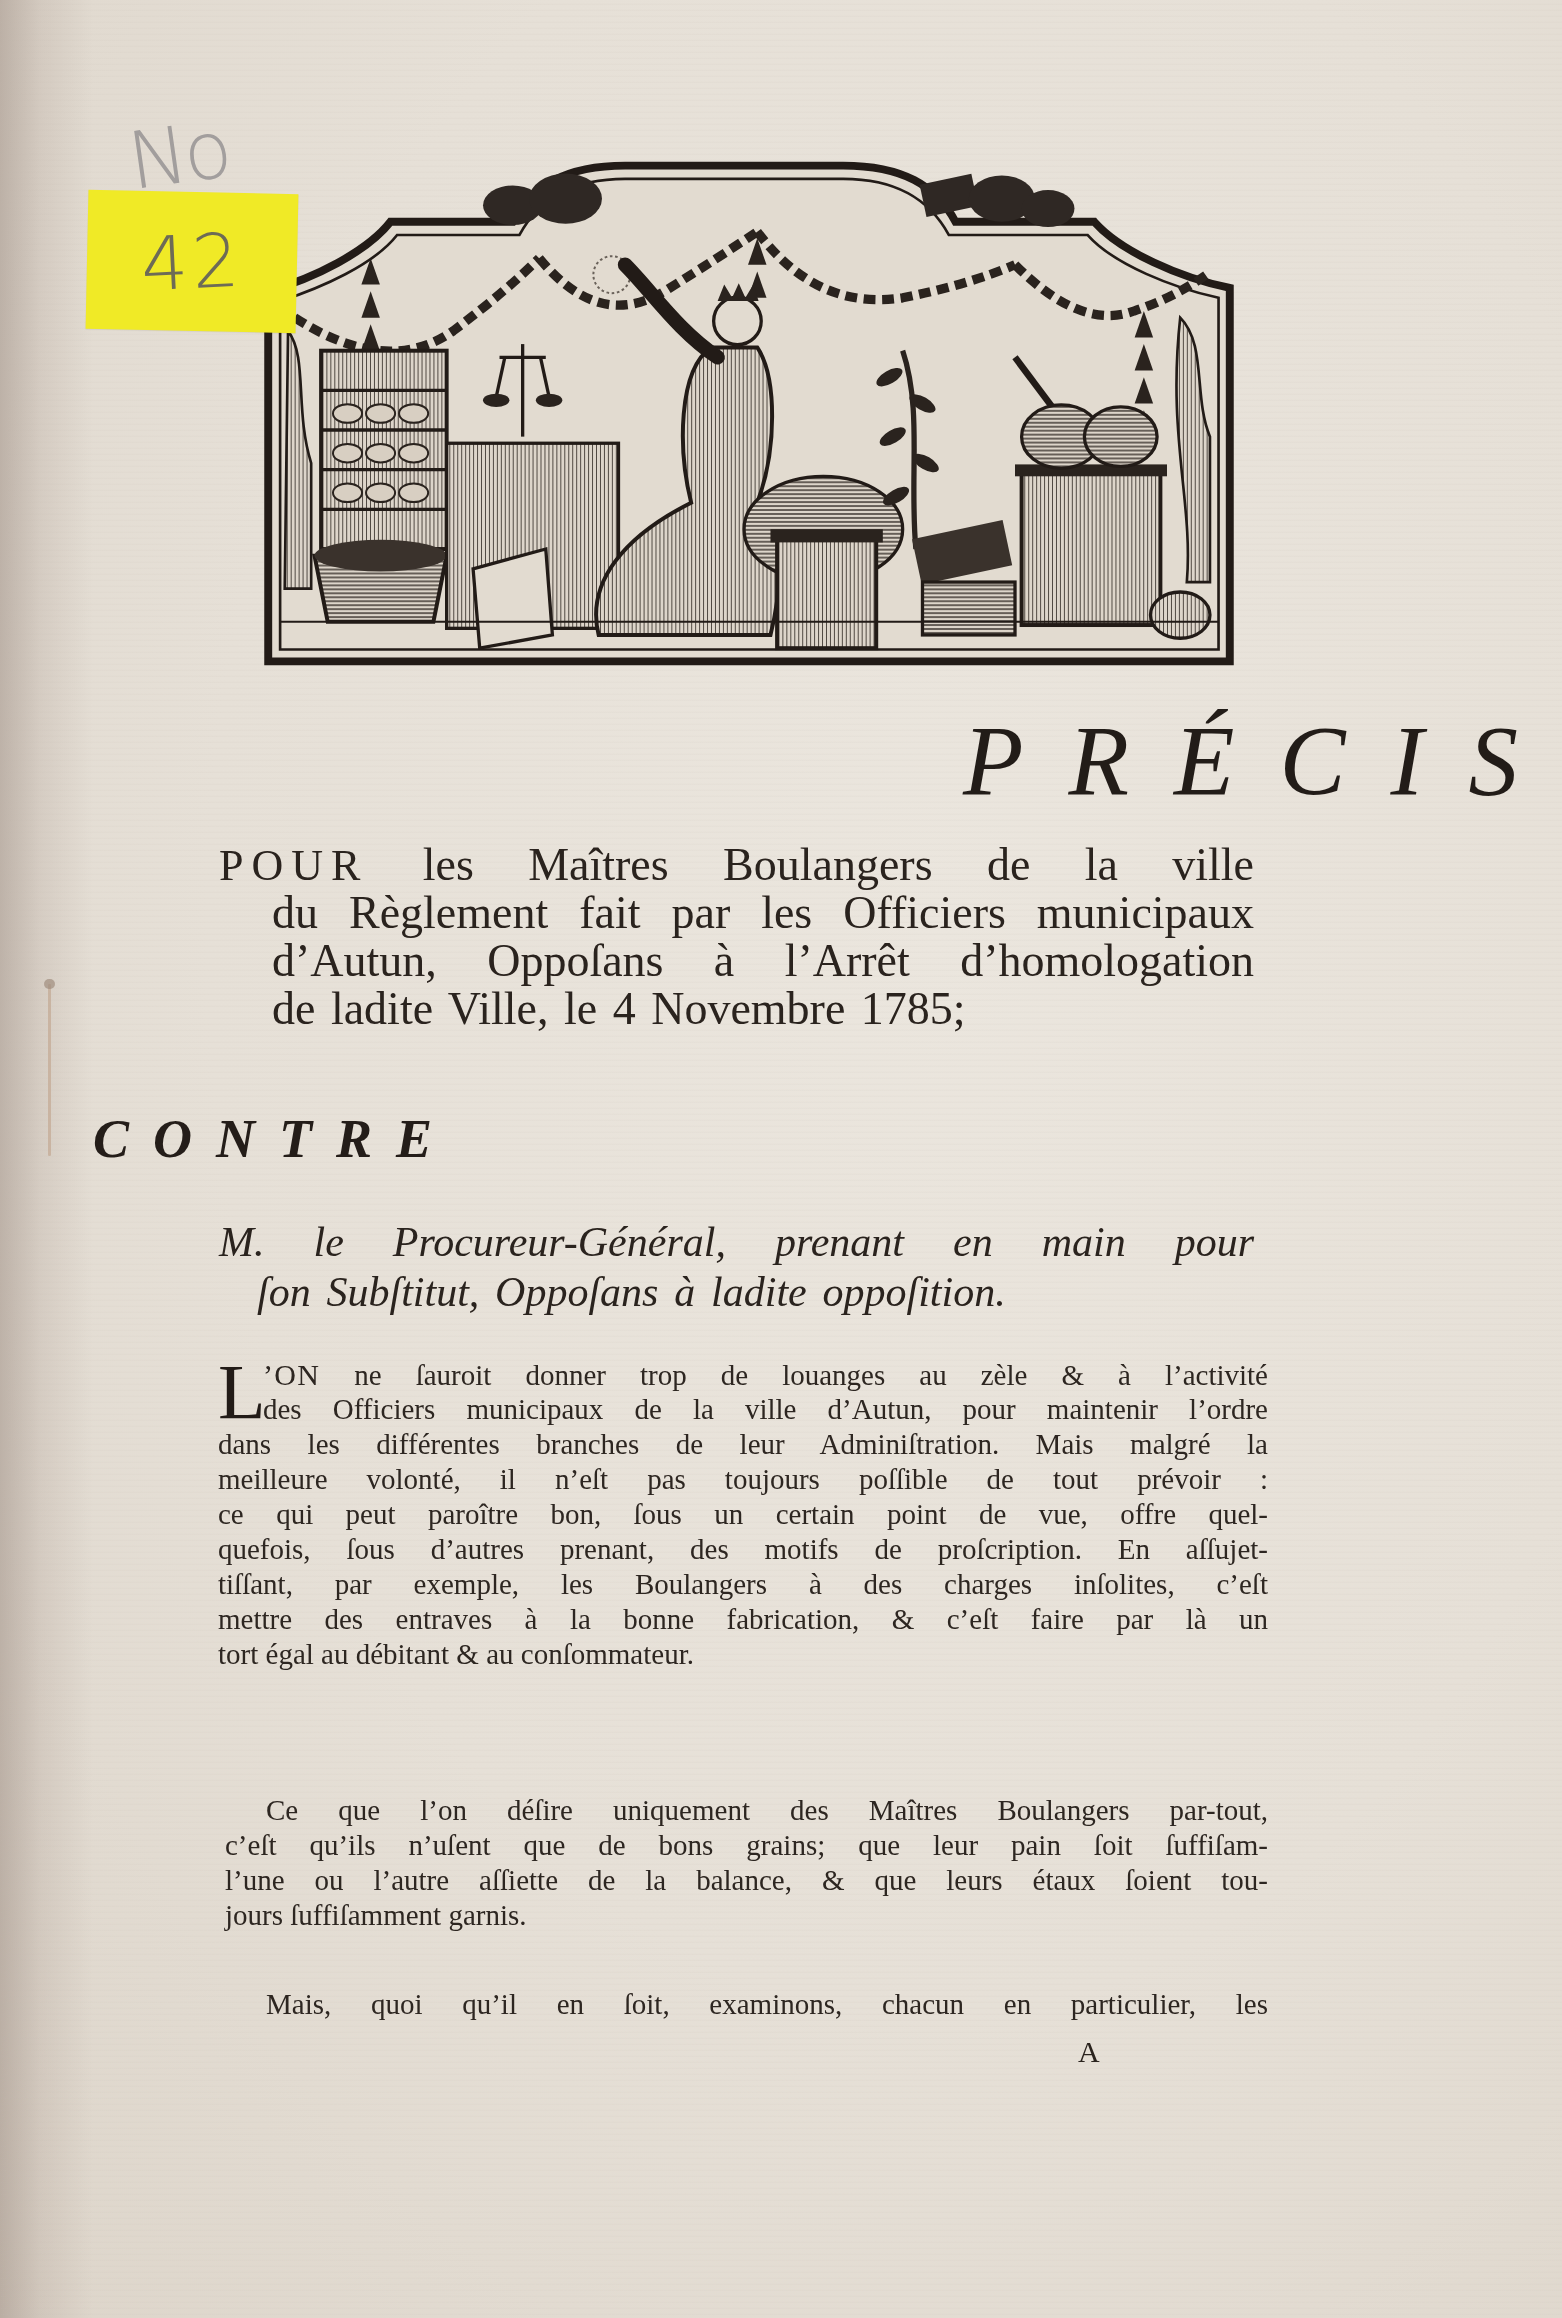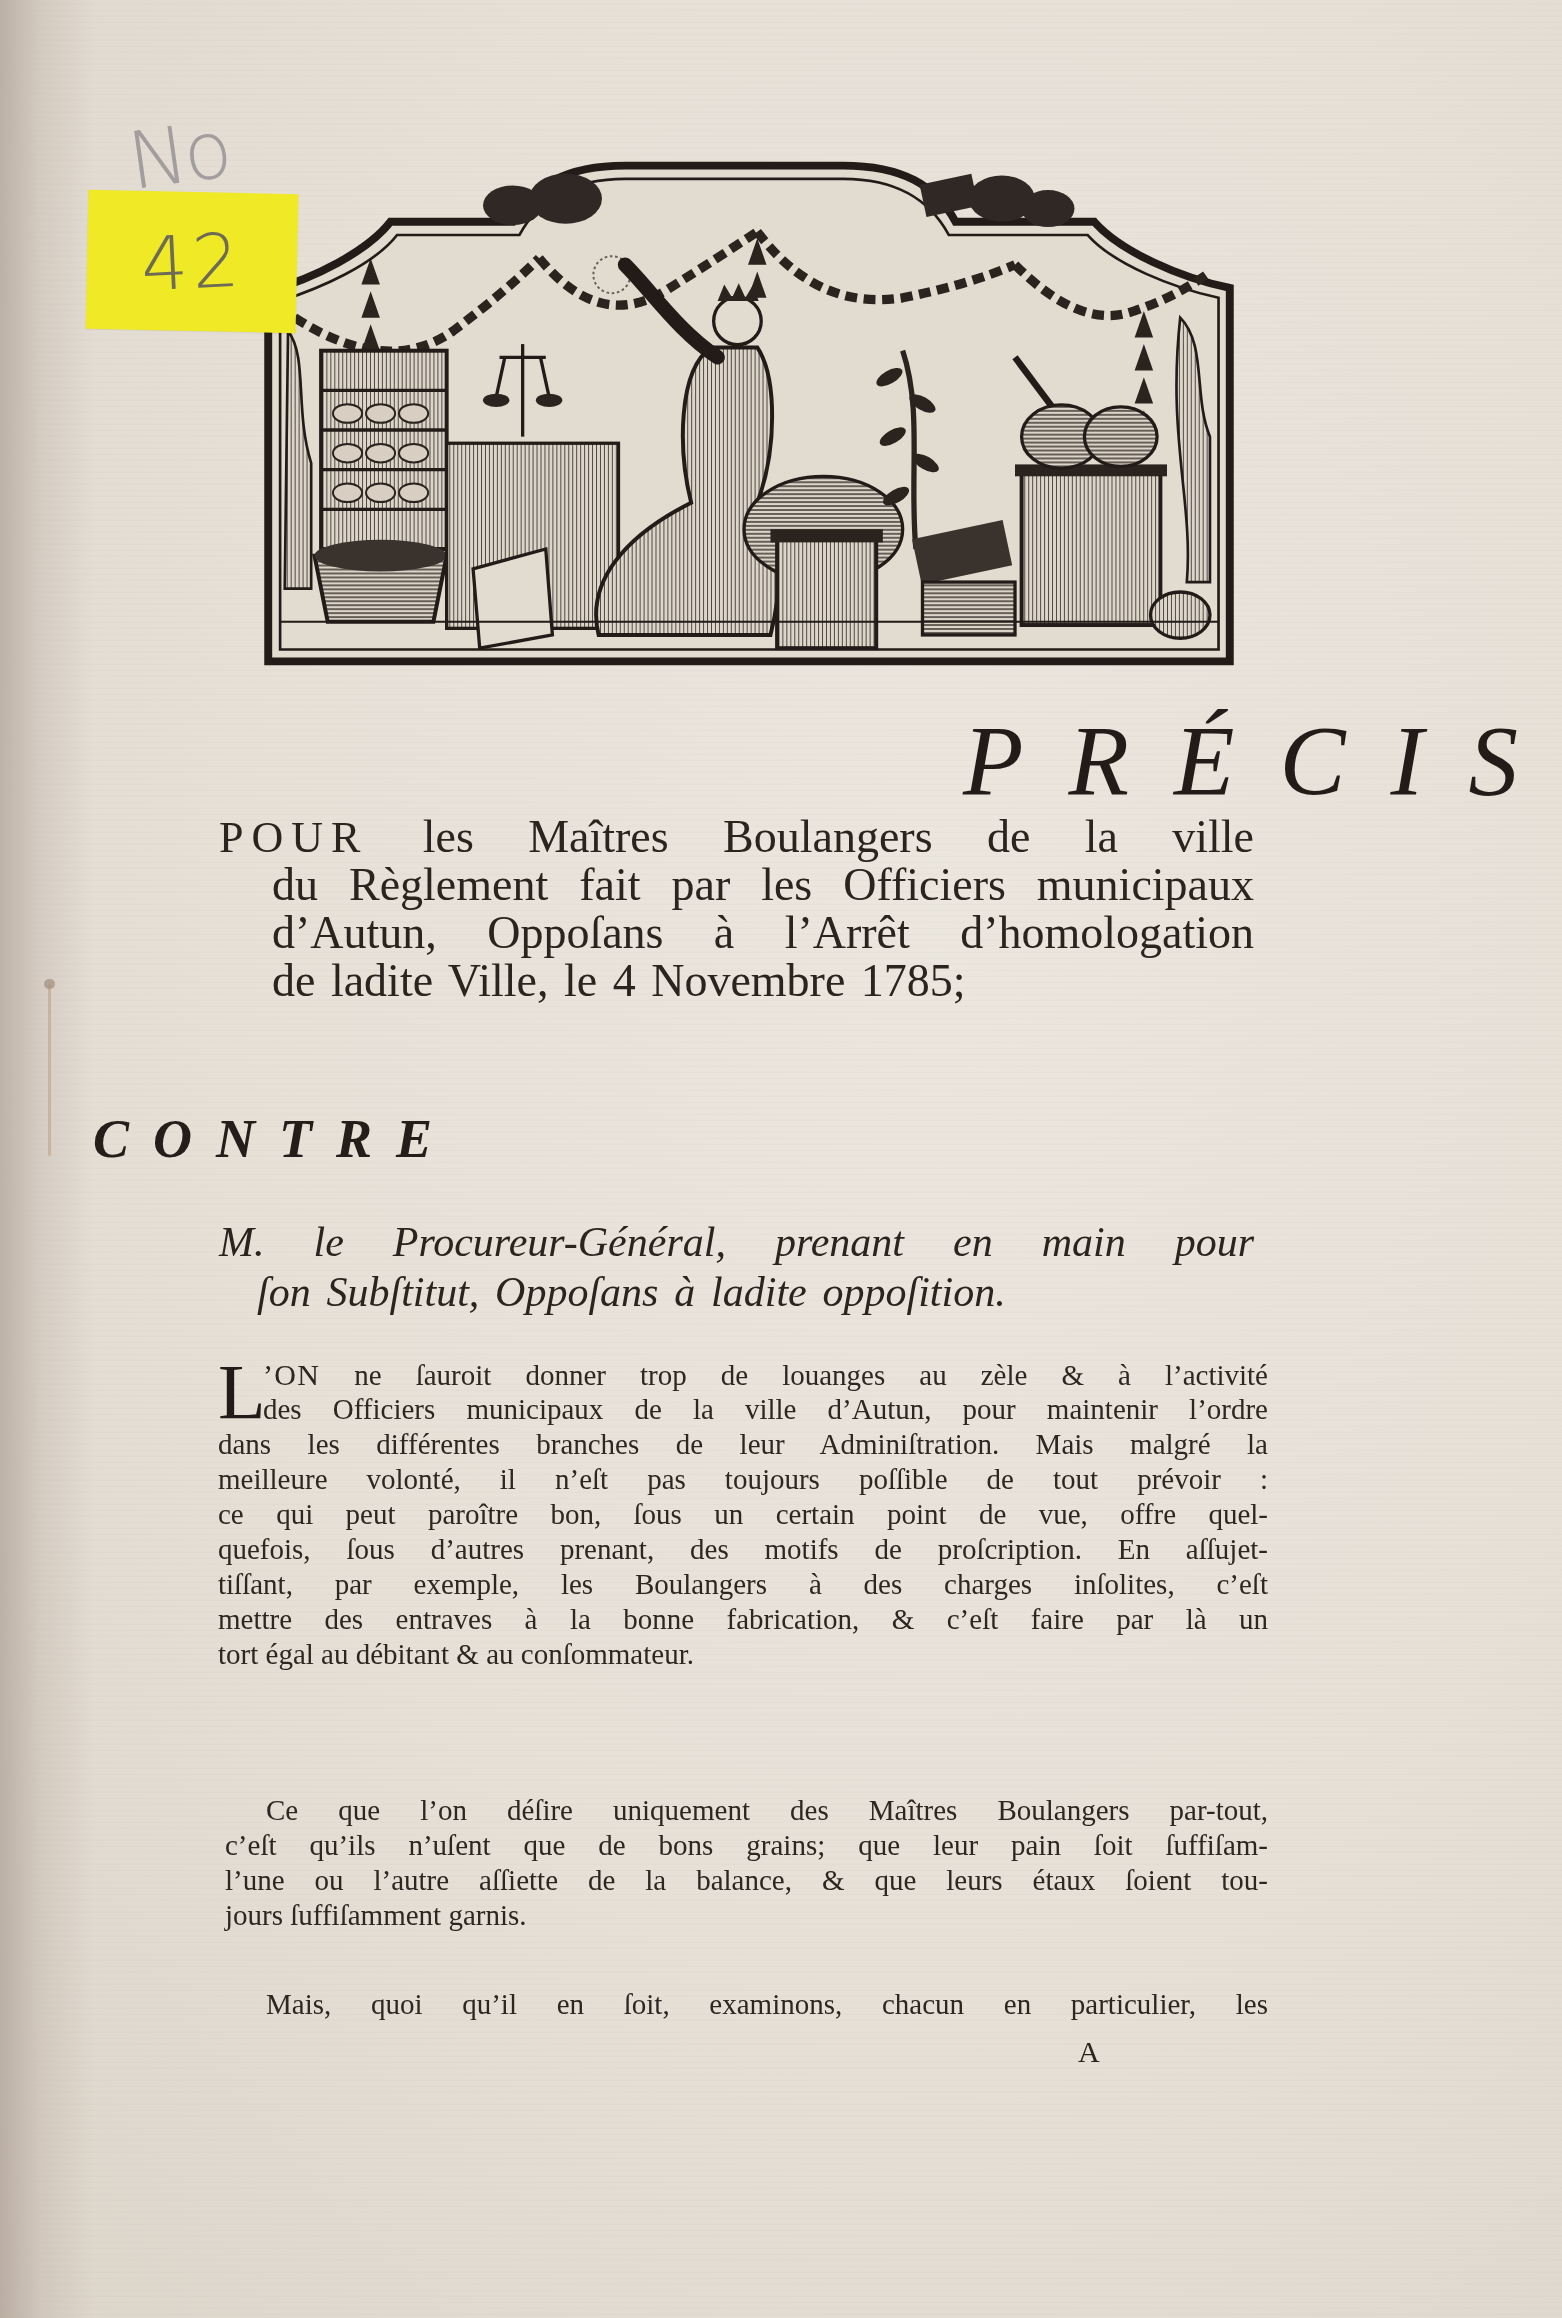--- a/index.html
+++ b/index.html
@@ -49,21 +49,21 @@
   }
   .engraving svg { width: 100%; height: 100%; display: block; }
 
   
   .title {
     position: absolute; left: 0; right: 0; top: 711px; text-align: right;
     font-size: 99px; font-style: italic; letter-spacing: 45px; line-height: 1;
     padding-left: 42px; color: #221c18;
   }
   .pour {
-    position: absolute; left: 219px; width: 1035px; top: 813px;
+    position: absolute; left: 219px; width: 1035px; top: 841px;
     font-size: 46px; line-height: 48px; text-align: justify;
   }
   .pour .line { display: block; text-align-last: justify; height: 48px; white-space: nowrap; }
   .pour .line.l2, .pour .line.l3, .pour .line.l4 { padding-left: 53px; }
   .pour .line.l4 { text-align-last: left; word-spacing: 4px; }
   .pour .caps { letter-spacing: 8px; font-size: 44px; }
 
   .contre {
     position: absolute; left: 0; right: 0; top: 1112px; text-align: left;
     font-size: 54px; font-style: italic; letter-spacing: 24px; line-height: 1; padding-left: 93px;

